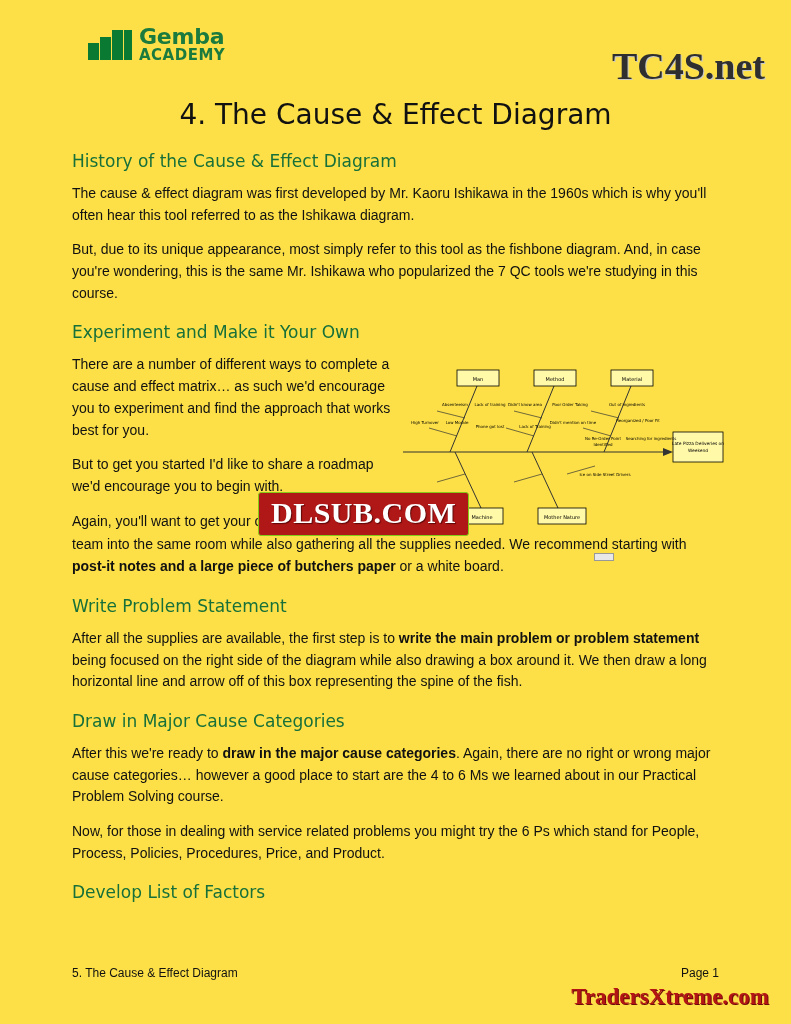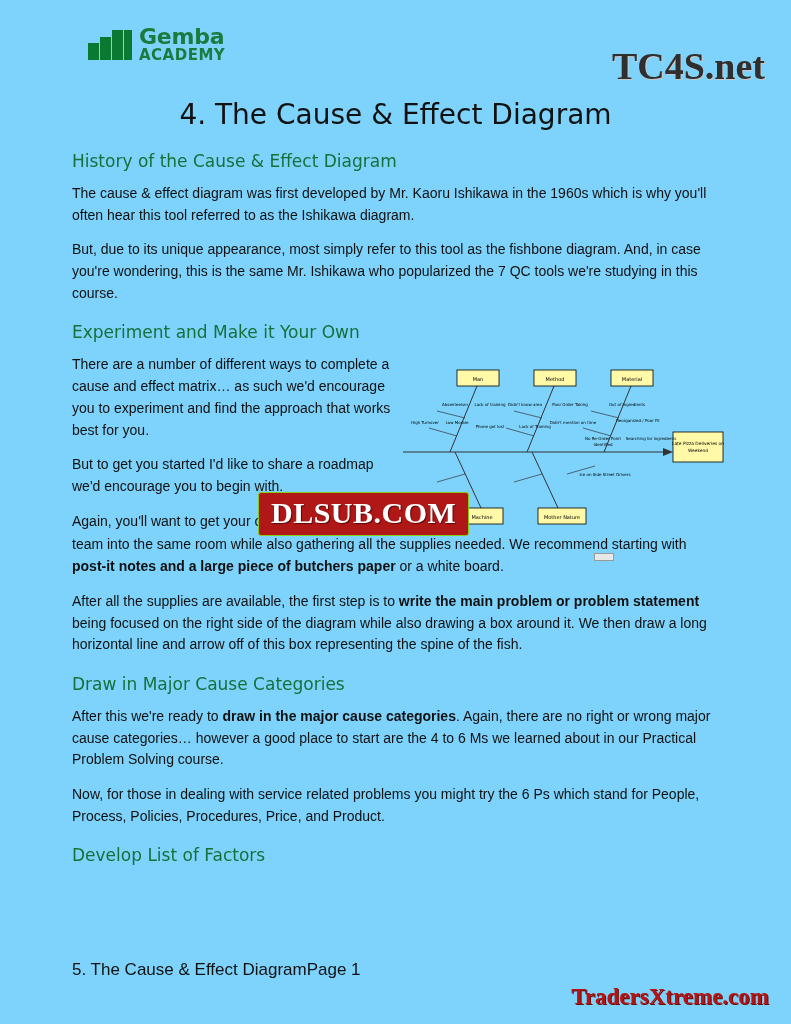--- a/index.html
+++ b/index.html
@@ -7,21 +7,21 @@
   body {
     width: 791px; height: 1024px;
     background: #ffffff;
     font-family: "DejaVu Sans", sans-serif;
     position: relative;
     overflow: hidden;
   }
   .page {
     position: relative;
     width: 791px; height: 1024px;
-    background: #7dd3fc;
+    background: #fde047;
     padding: 0;
   }
 
   
   .header {
     position: relative;
     height: 92px;
   }
   .logo {
     position: absolute;
@@ -130,22 +130,23 @@
     text-shadow: 1px 1px 1px #5d0808;
     z-index: 50;
   }
 
   
   .footer {
     position: absolute;
     left: 72px; right: 72px;
     bottom: 44px;
     display: flex;
+    justify-content: space-between;
     font-family: "Liberation Sans", sans-serif;
-    font-size: 17px;
+    font-size: 12px;
     color: #111;
   }
   .watermark-tx {
     position: absolute;
     right: 22px; bottom: 14px;
     font-family: "Liberation Serif", serif;
     font-size: 23px;
     font-weight: bold;
     color: #b31515;
     text-shadow: 1px 1px 0 #6d0a0a;
@@ -257,20 +258,21 @@
           <text x="256" y="84" font-size="4" text-anchor="middle" font-family="DejaVu Sans, sans-serif" fill="#000">Searching for ingredients</text>
           <text x="210" y="120" font-size="4" text-anchor="middle" font-family="DejaVu Sans, sans-serif" fill="#000">Ice on Side Street Drivers</text>
         </svg>
       </div>
     </div>
 
     <p class="body">
       <span>team into the same room while also gathering all the supplies needed.  We recommend starting with </span><b>post-it notes and a large piece of butchers paper</b><span> or a white board.</span>
     </p>
 
+    <h2 class="sec">Write Problem Statement</h2>
     <p class="body">
       <span>After all the supplies are available, the first step is to </span><b>write the main problem or problem statement</b><span> being focused on the right side of the diagram while also drawing a box around it. We then draw a long horizontal line and arrow off of this box representing the spine of the fish.</span>
     </p>
 
     <h2 class="sec">Draw in Major Cause Categories</h2>
     <p class="body">
       <span>After this we're ready to </span><b>draw in the major cause categories</b><span>.  Again, there are no right or wrong major cause categories… however a good place to start are the 4 to 6 Ms we learned about in our Practical Problem Solving course.</span>
     </p>
     <p class="body">Now, for those in dealing with service related problems you might try the 6 Ps which stand for People, Process, Policies, Procedures, Price, and Product.</p>
 

